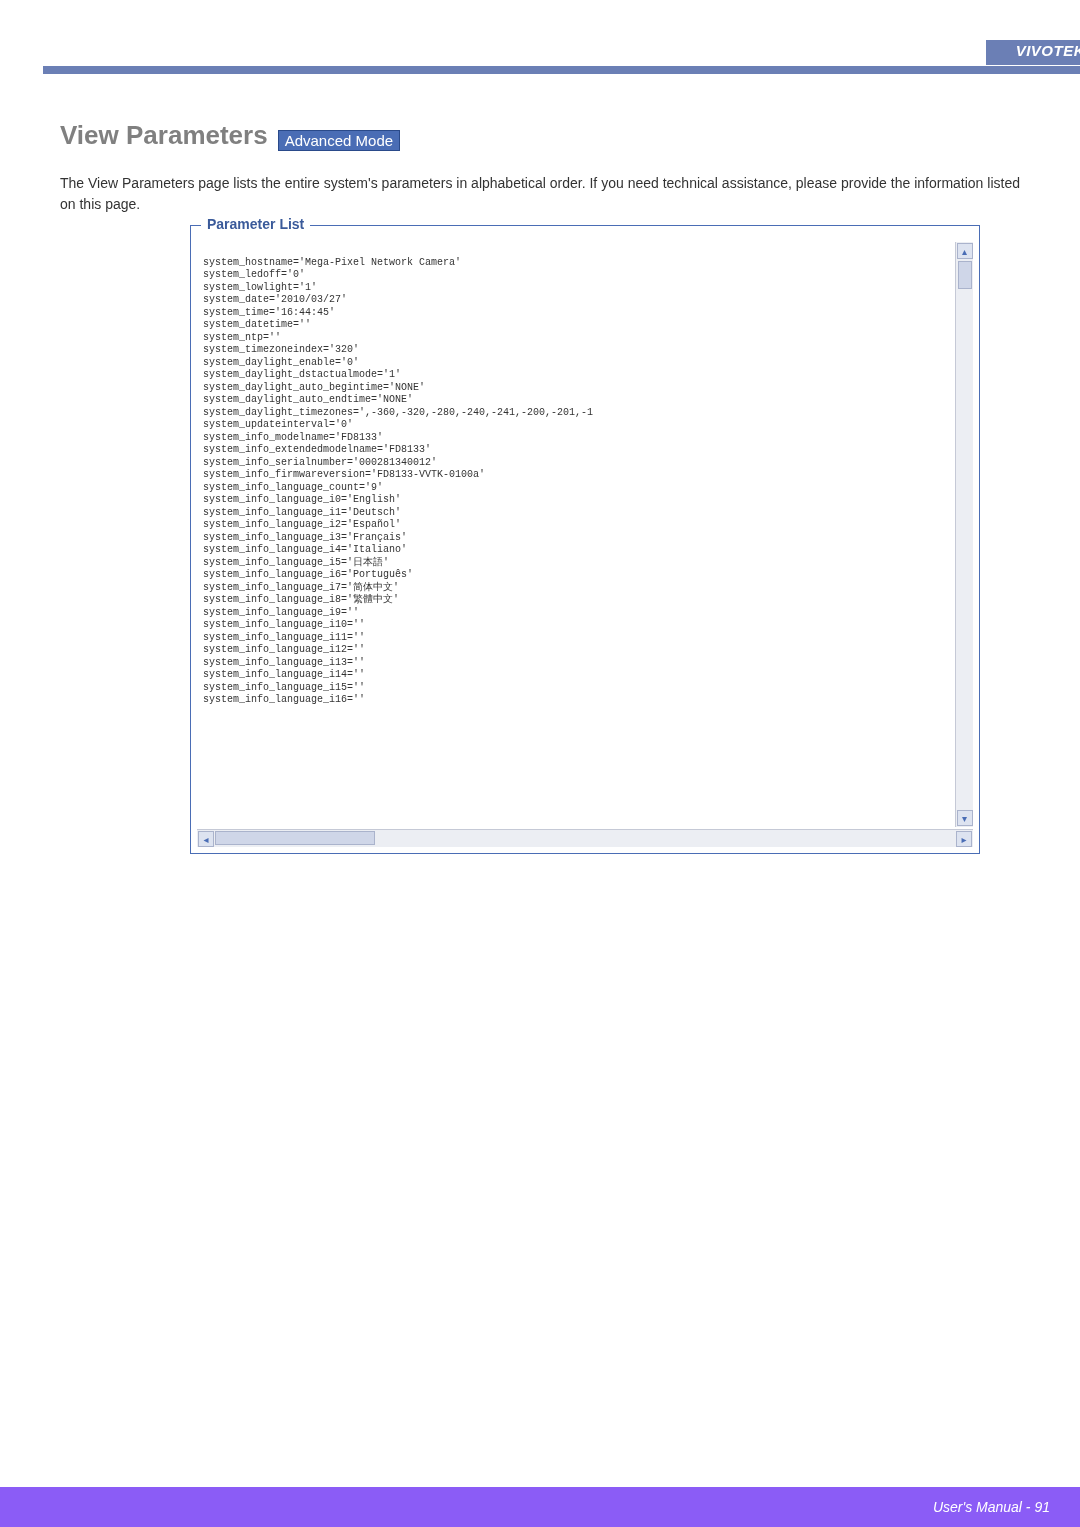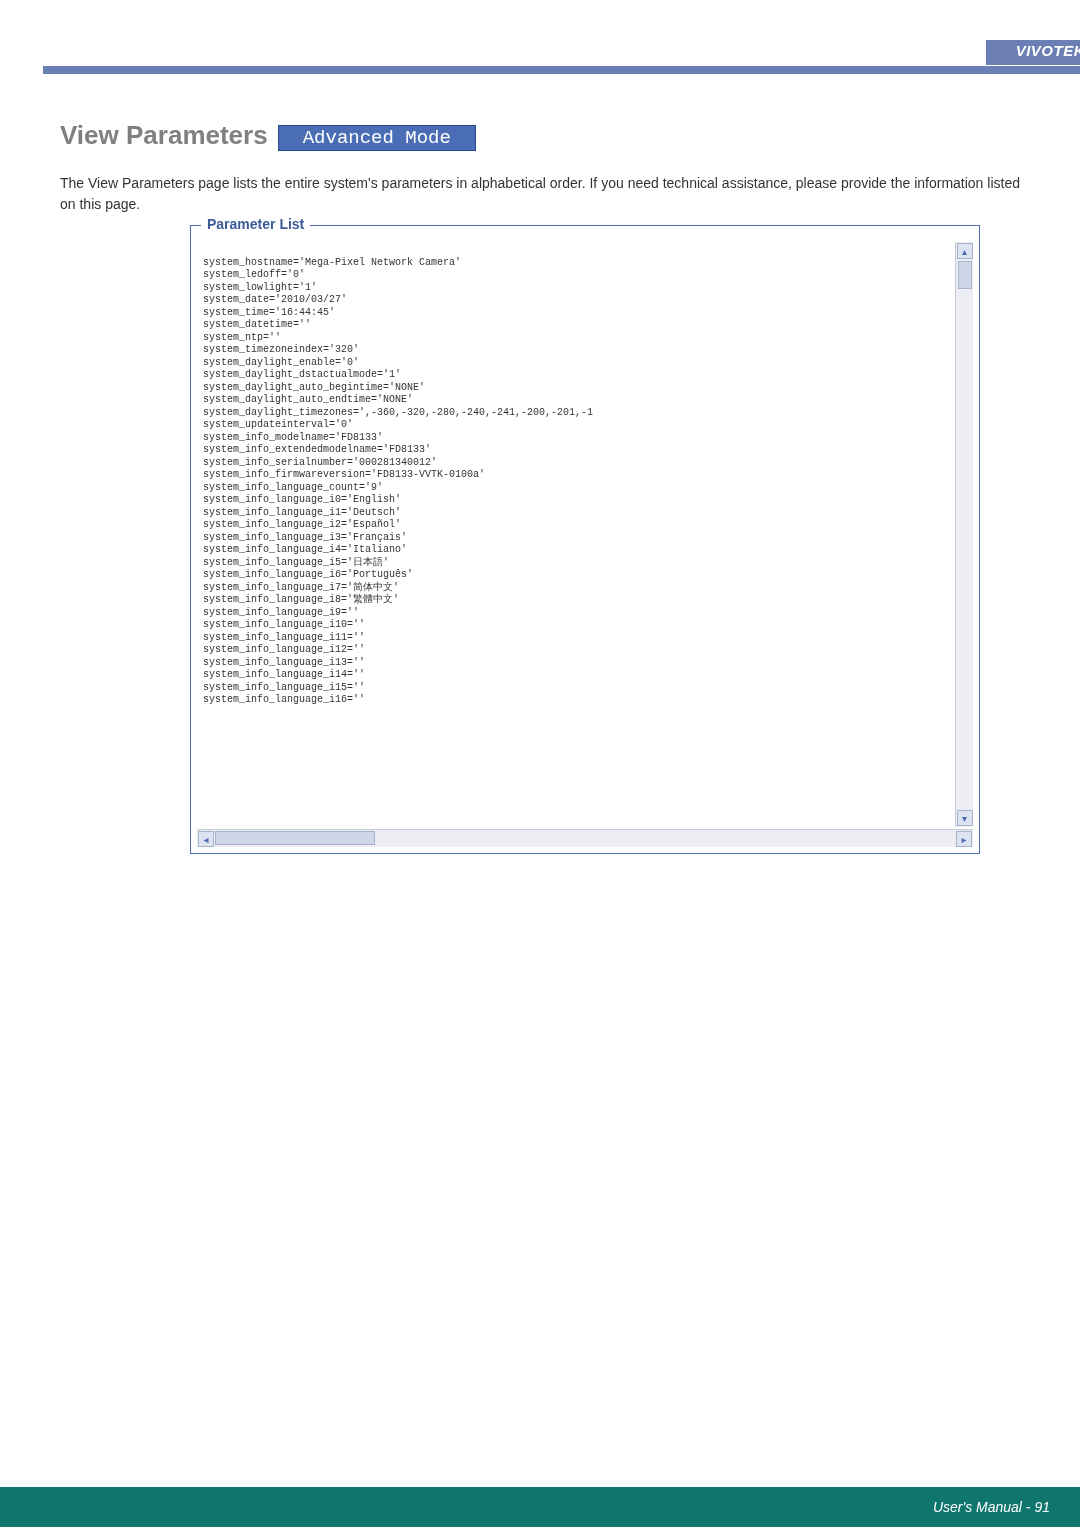--- a/index.html
+++ b/index.html
@@ -49,23 +49,23 @@
   .title {
     font-size: 26px;
     font-weight: bold;
     color: #808080;
     margin-right: 10px;
   }
   .mode-badge {
     background: #4a6db5;
     color: #ffffff;
     border: 1px solid #2a4a8a;
-    font-size: 19px;
-    padding: 1px 24px;
-    font-family: Liberation Mono, monospace;
+    font-size: 15px;
+    padding: 1px 6px;
+    font-family: Liberation Sans, sans-serif;
   }
   .desc {
     font-size: 14px;
     color: #333333;
     line-height: 1.5;
     text-align: justify;
     margin-bottom: 10px;
   }
   .panel-wrap {
     margin-left: 130px;
@@ -156,21 +156,21 @@
     border: 1px solid #aab3cc;
     margin: 1px 0;
   }
   .htrack { flex: 1; }
   .footer {
     position: absolute;
     bottom: 0;
     left: 0;
     right: 0;
     height: 40px;
-    background: #0f766e;
+    background: #8b5cf6;
     color: #ffffff;
     font-style: italic;
     font-size: 14px;
     display: flex;
     align-items: center;
     justify-content: flex-end;
     padding-right: 30px;
   }
 </style>
 </head>

